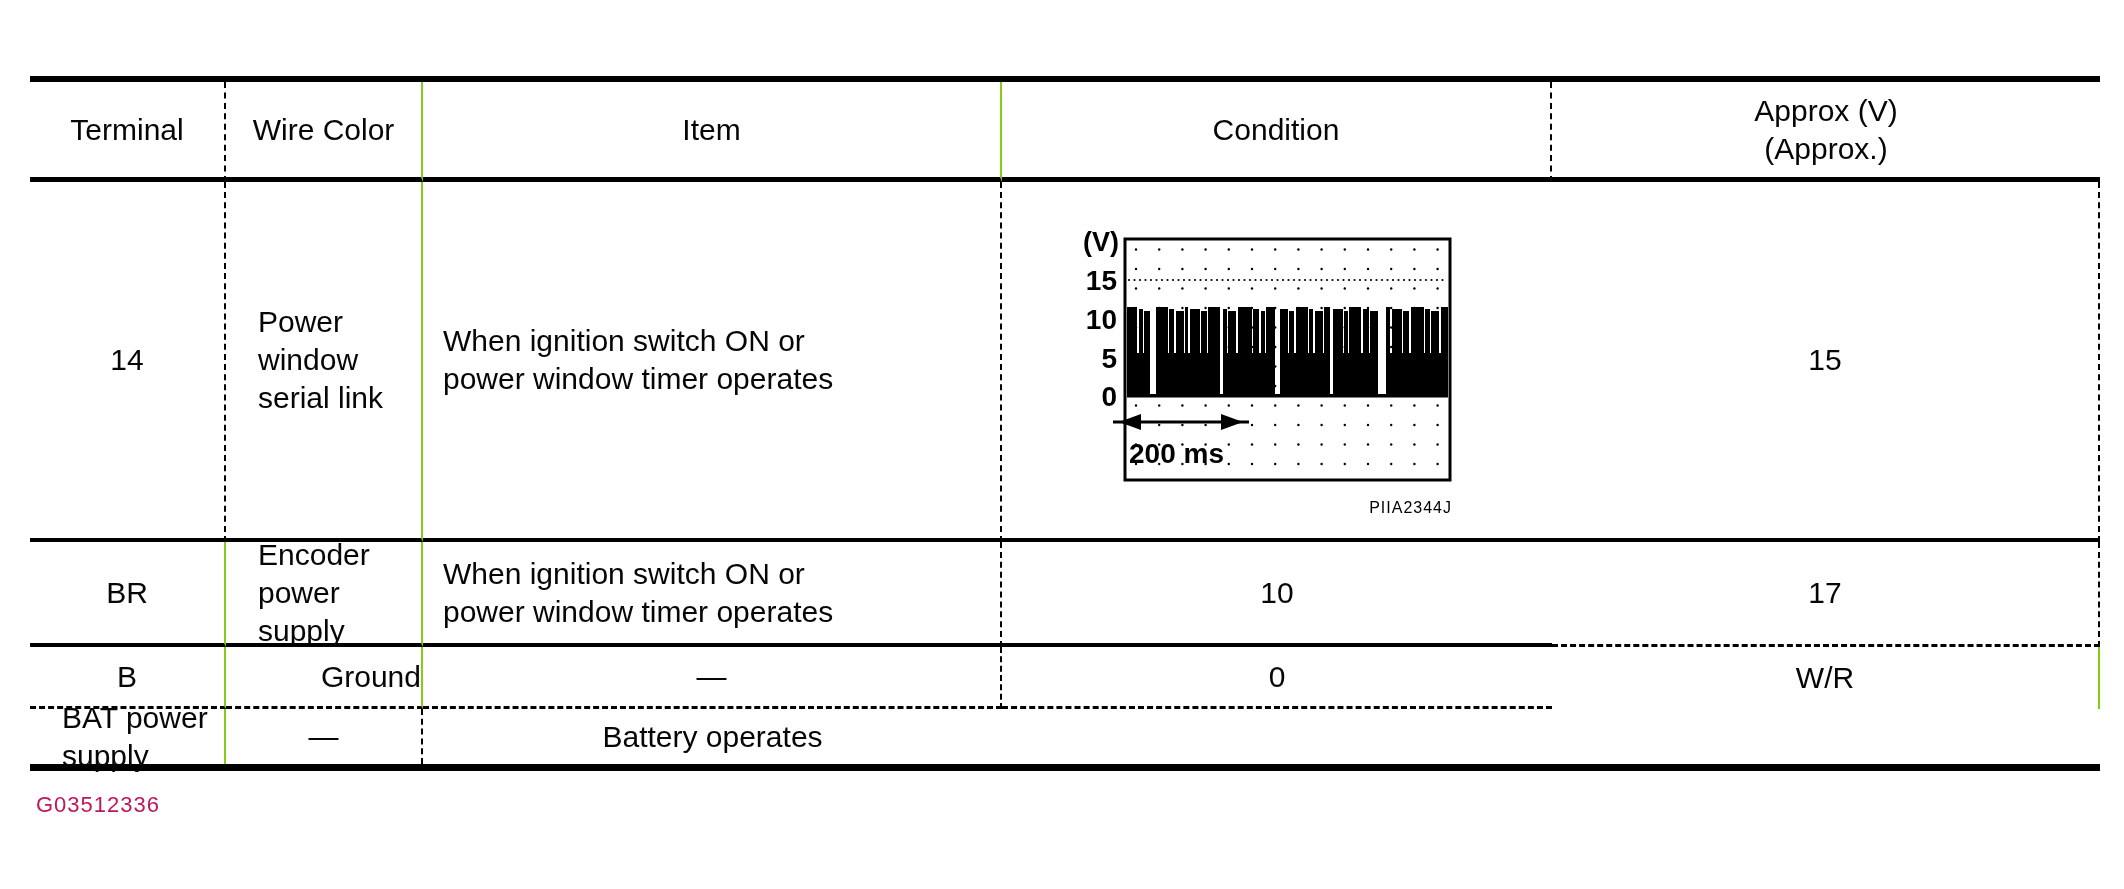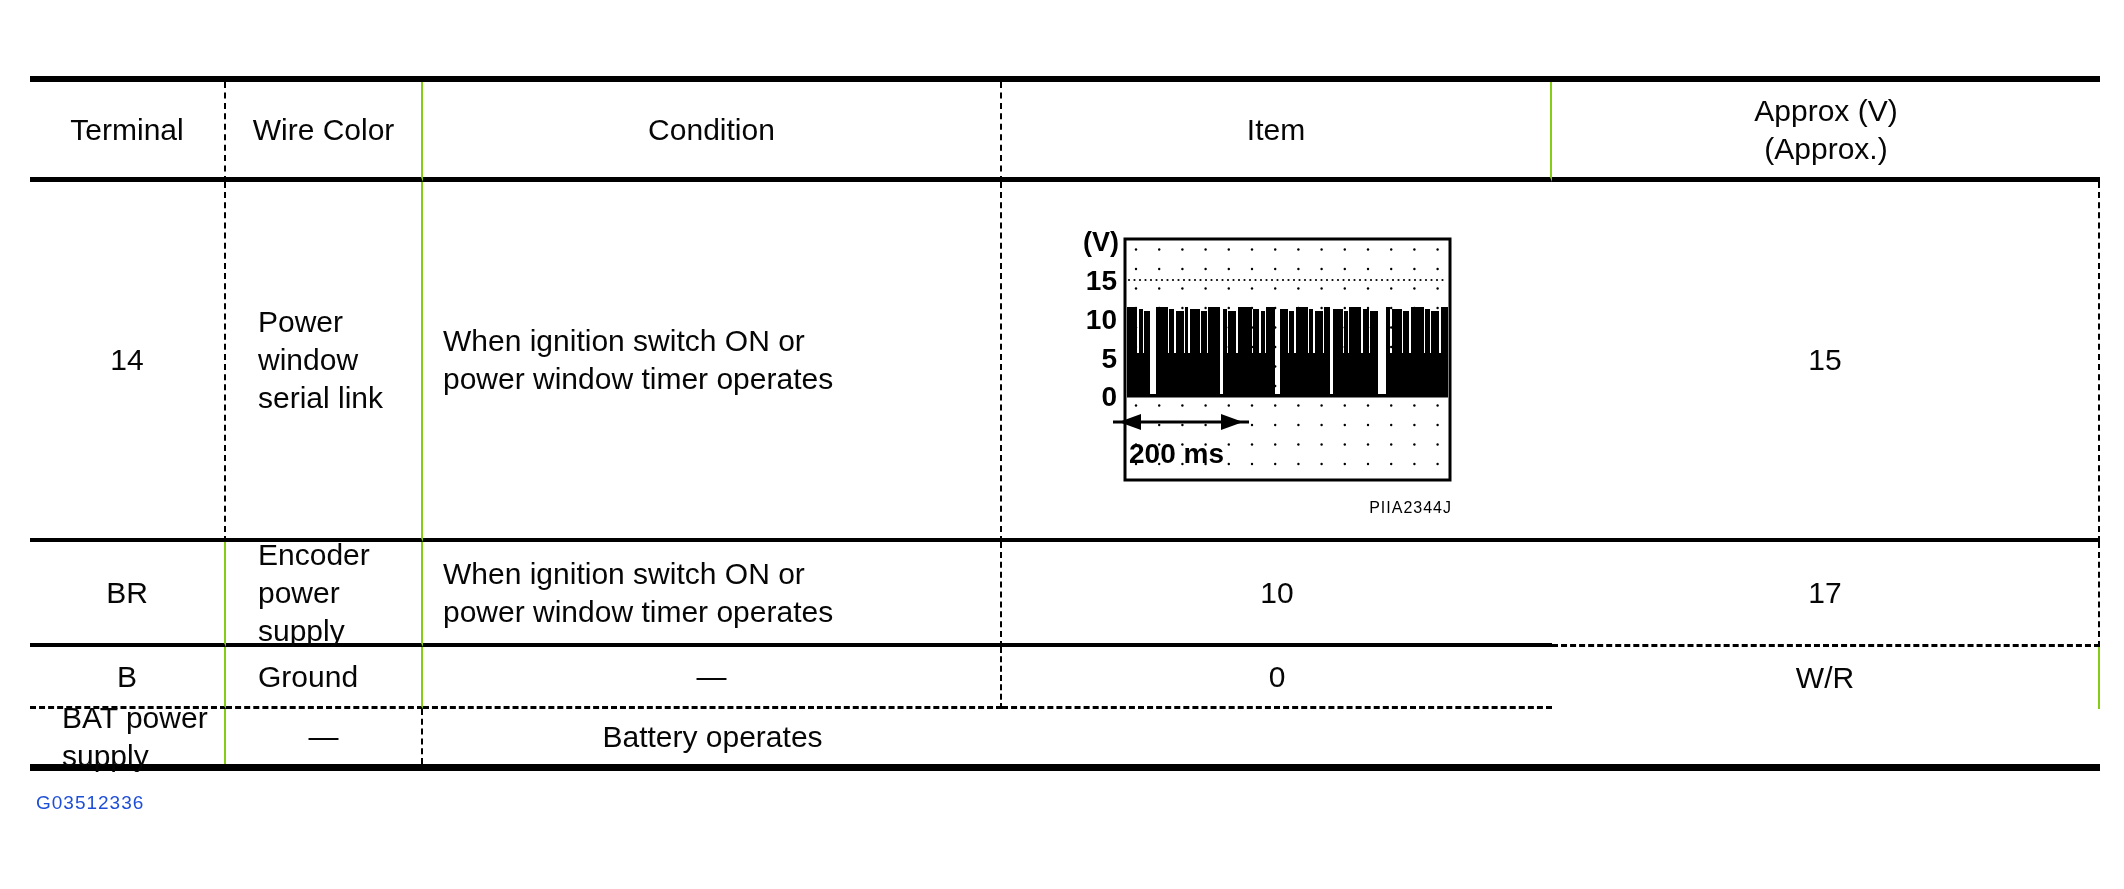--- a/index.html
+++ b/index.html
@@ -14,55 +14,55 @@
     grid-template-rows:100px 360px 105px 62px 55px;
     border-top:6px solid #000;
     border-bottom:7px solid #000;
     background:#fff;
   }
   .cell{
     box-sizing:border-box;display:flex;flex-direction:column;
     align-items:center;justify-content:center;
     font-size:30px;line-height:38px;text-align:center;
   }
-  .cell.left{align-items:flex-start;text-align:left;padding-left:32px;}
+  .cell.left{align-items:flex-end;text-align:left;padding-left:32px;}
   .cell.cond{align-items:flex-start;text-align:left;padding-left:20px;}
   .cell.relpos{position:relative;align-items:stretch;justify-content:flex-start;}
   
   .vr-dash{border-right:2px dashed #000;}
   .vr-solid{border-right:2px solid #84cc16;}
   
   .hb-head{border-bottom:5px solid #000;}
   .hb-thick{border-bottom:4px solid #000;}
   .hb-mid{border-bottom:4px solid #000;}
   .hb-dash{border-bottom:3px dashed #000;}
   .footer-code{
-    position:absolute;left:36px;top:792px;font-size:19px;letter-spacing:1px;color:#1d4ed8;
+    position:absolute;left:36px;top:792px;font-size:22px;letter-spacing:1px;color:#be185d;
   }
   .scope-wrap{position:absolute;left:75px;top:43px;width:390px;height:300px;}
   svg text{font-family:"Liberation Sans",sans-serif;}
 </style>
 </head>
 <body>
 
 <div class="page">
 
   <div class="doc-table">
 
     <div class="cell vr-dash hb-head">
         <span>Terminal</span>
       </div>
     <div class="cell vr-solid hb-head">
         <span>Wire Color</span>
       </div>
+    <div class="cell vr-solid hb-head">
+        <span>Item</span>
+      </div>
     <div class="cell vr-dash hb-head">
         <span>Condition</span>
-      </div>
-    <div class="cell vr-solid hb-head">
-        <span>Item</span>
       </div>
     <div class="cell hb-head">
       <span>Approx (V)</span>
       <span>(Approx.)</span>
     </div>
 
     <div class="cell vr-dash hb-thick">
         <span>14</span>
       </div>
     <div class="cell vr-solid hb-thick left">

